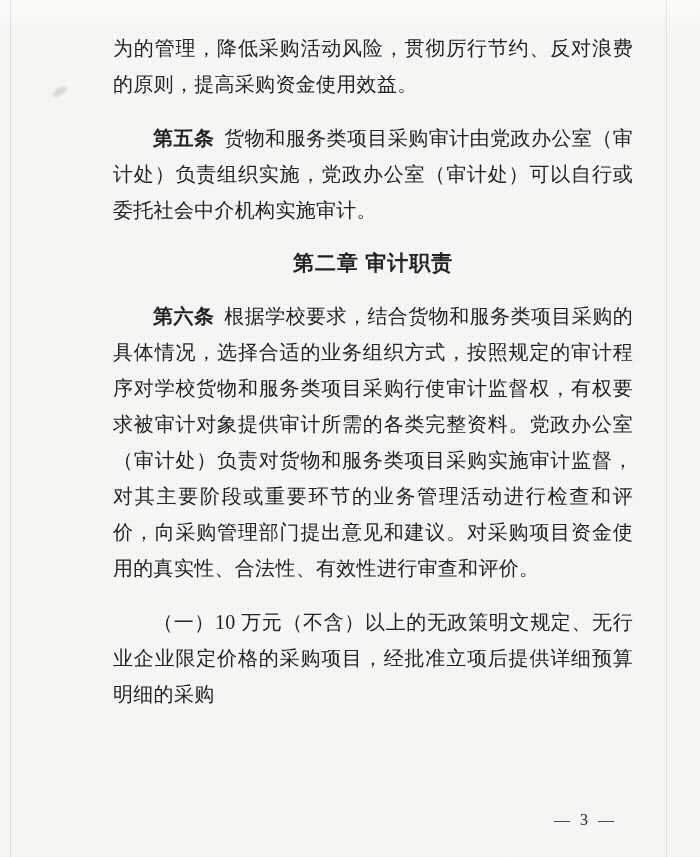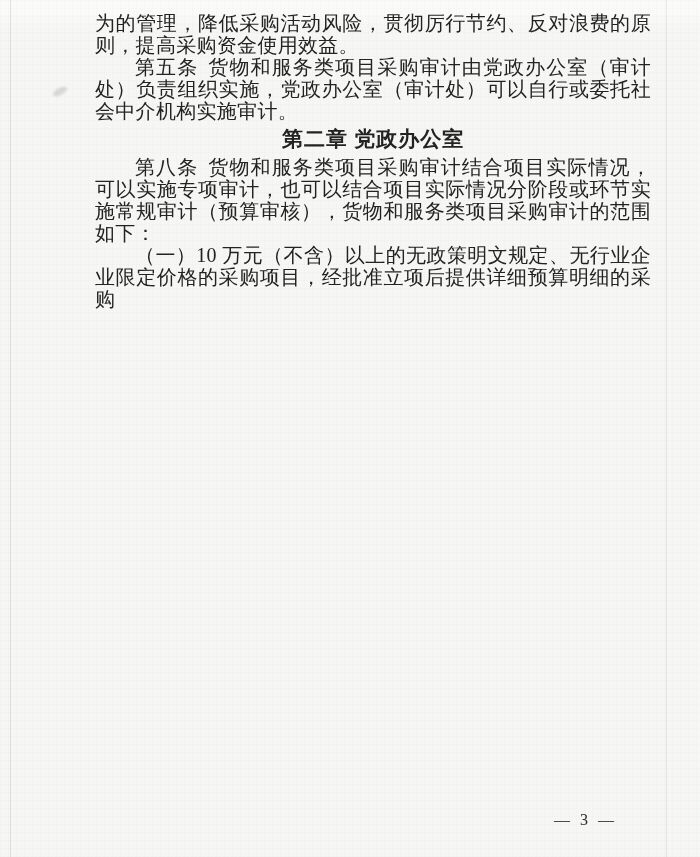--- a/index.html
+++ b/index.html
@@ -50,31 +50,31 @@
   }
 
   .content {
     position: absolute;
     left: 95px;
     top: 12px;
     width: 556px;
   }
 
   p.body {
-    margin: 0;
+    margin: 18px;
     font-size: 20px;
-    line-height: 22px;
+    line-height: 36px;
     letter-spacing: 0.3px;
     text-align: justify;
     text-justify: inter-character;
   }
   p.body.indent { text-indent: 2em; }
 
   .art-label {
-    font-weight: normal;
+    font-weight: bold;
     margin-right: 0.5em;
   }
 
   h2.chapter {
     margin: 0;
     font-size: 21px;
     line-height: 34px;
     font-weight: bold;
     text-align: center;
     letter-spacing: 1px;
@@ -97,26 +97,26 @@
   <div class="edge-line left"></div>
   <div class="edge-line right"></div>
   <div class="smudge"></div>
 
   <div class="content">
 
     <p class="body"><span>为的管理，降低采购活动风险，贯彻厉行节约、反对浪费的原则，提高采购资金使用效益。</span></p>
 
     <p class="body indent"><span class="art-label">第五条</span><span>货物和服务类项目采购审计由党政办公室（审计处）负责组织实施，党政办公室（审计处）可以自行或委托社会中介机构实施审计。</span></p>
 
-    <h2 class="chapter">第二章 党政办公室</h2>
+    <h2 class="chapter">第二章 审计职责</h2>
+
+    <p class="body indent"><span class="art-label">第六条</span><span>根据学校要求，结合货物和服务类项目采购的具体情况，选择合适的业务组织方式，按照规定的审计程序对学校货物和服务类项目采购行使审计监督权，有权要求被审计对象提供审计所需的各类完整资料。党政办公室（审计处）负责对货物和服务类项目采购实施审计监督，对其主要阶段或重要环节的业务管理活动进行检查和评价，向采购管理部门提出意见和建议。对采购项目资金使用的真实性、合法性、有效性进行审查和评价。</span></p>
 
 
 
-
-    <p class="body indent"><span class="art-label">第八条</span><span>货物和服务类项目采购审计结合项目实际情况，可以实施专项审计，也可以结合项目实际情况分阶段或环节实施常规审计（预算审核），货物和服务类项目采购审计的范围如下：</span></p>
 
     <p class="body indent"><span>（一）10 万元（不含）以上的无政策明文规定、无行业企业限定价格的采购项目，经批准立项后提供详细预算明细的采购</span></p>
 
   </div>
 
   <div class="page-number">— 3 —</div>
 
 </div>
 
 </body></html>

